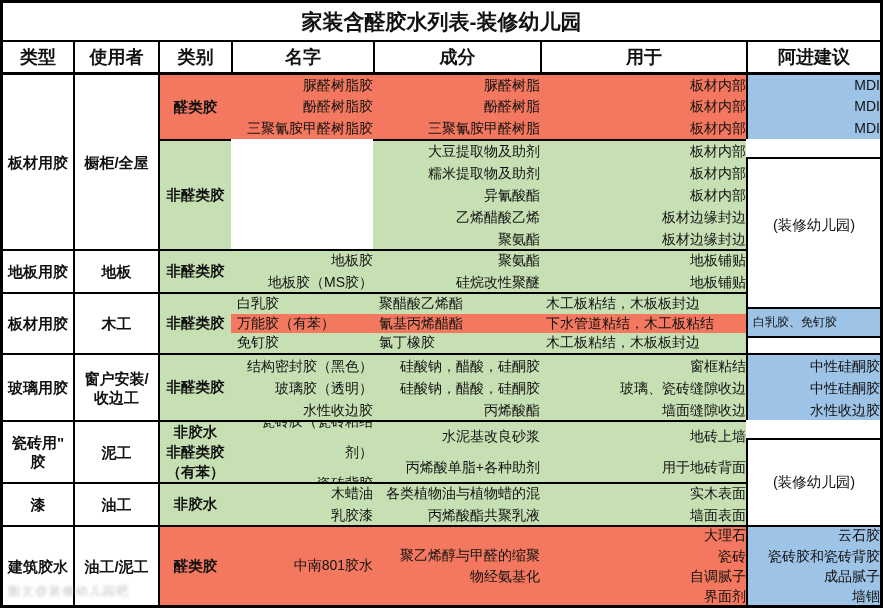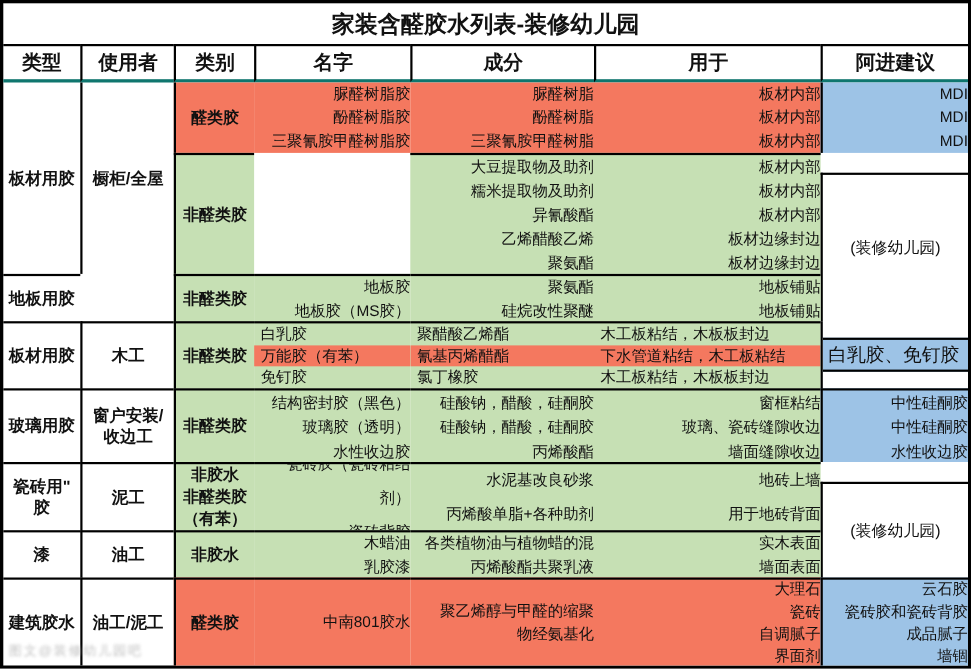--- a/index.html
+++ b/index.html
@@ -14,42 +14,42 @@
     box-sizing: border-box;
     border: 3px solid #000;
     background: #fff;
     display: grid;
     grid-template-columns: 70px 85px 73px 142px 167px 206px 134px;
     grid-template-rows: 37px 35px 64px 110px 43px 61px 67px 62px 43px 80px;
   }
   .cell { box-sizing: border-box; overflow: hidden; }
   .bt  { border-top: 2px solid #000; }
   .bl  { border-left: 2px solid #000; }
-  .bb3 { border-bottom: 3px solid #0f766e; }
+  .bb3 { border-bottom: 3px solid #000000; }
   .ctr { display:flex; align-items:center; justify-content:center; text-align:center; white-space:pre-line; }
   .txt { display:flex; flex-direction:column; justify-content:center; white-space:pre-line;
          padding-left:6px; font-size:14px; line-height:21.4px;text-align:right; }
   .note{ display:flex; align-items:center; justify-content:center; font-size:14.5px;margin-top:18px; }
   .bold{ font-weight:700; }
   .fs15{ font-size:15px; line-height:19px; }
   .fs14{ font-size:14.5px; }
   .lh22{ line-height:22px; }
   .lh20{ line-height:20.3px; }
   .lh31{ line-height:31px; }
   .red  { background:#F4785F; }
   .green{ background:#C6E0B4; }
   .blue { background:#9DC3E6; }
   .title{ font-size:21px; font-weight:700; }
   .hd   { font-size:18px; font-weight:700; }
   .stack{ display:flex; flex-direction:column; }
   .stack > div { flex:1 1 auto; display:flex; align-items:center; padding-left:6px; font-size:14px; }
   .sstack{ display:flex; flex-direction:column; }
   .sstack > .pad { flex:1 1 auto; }
   .sstack > .strip { flex:0 0 27px; border-top:2px solid #000; border-bottom:2px solid #000;
-                     display:flex; align-items:center; padding-left:5px; font-size:17px; }
+                     display:flex; align-items:center; padding-left:5px; font-size:12px; }
   .watermark{
     position:absolute; left:8px; top:583px; width:150px;
     font-size:12px; color:#b5b5b5; letter-spacing:1.5px;
     filter: blur(1.5px); opacity:.8; pointer-events:none;
   }
 </style>
 </head>
 <body>
 
 <div class="wrap">
@@ -89,20 +89,21 @@
 乙烯醋酸乙烯
 聚氨酯</div>
     <div class="cell txt green bt lh22" style="grid-area:4/6/5/7">板材内部
 板材内部
 板材内部
 板材边缘封边
 板材边缘封边</div>
     <div class="cell note bt bl" style="grid-area:4/7/6/8">(装修幼儿园)</div>
 
     <div class="cell ctr bold fs15 bt" style="grid-area:5/1/6/2">地板用胶</div>
+    <div class="cell ctr bold fs15 bt bl" style="grid-area:5/2/6/3">地板</div>
     <div class="cell ctr bold fs14 green bt bl" style="grid-area:5/3/6/4">非醛类胶</div>
     <div class="cell txt green bt" style="grid-area:5/4/6/5">地板胶
 地板胶（MS胶）</div>
     <div class="cell txt green bt" style="grid-area:5/5/6/6">聚氨酯
 硅烷改性聚醚</div>
     <div class="cell txt green bt" style="grid-area:5/6/6/7">地板铺贴
 地板铺贴</div>
 
     <div class="cell ctr bold fs15 bt" style="grid-area:6/1/7/2">板材用胶</div>
     <div class="cell ctr bold fs15 bt bl" style="grid-area:6/2/7/3">木工</div>

